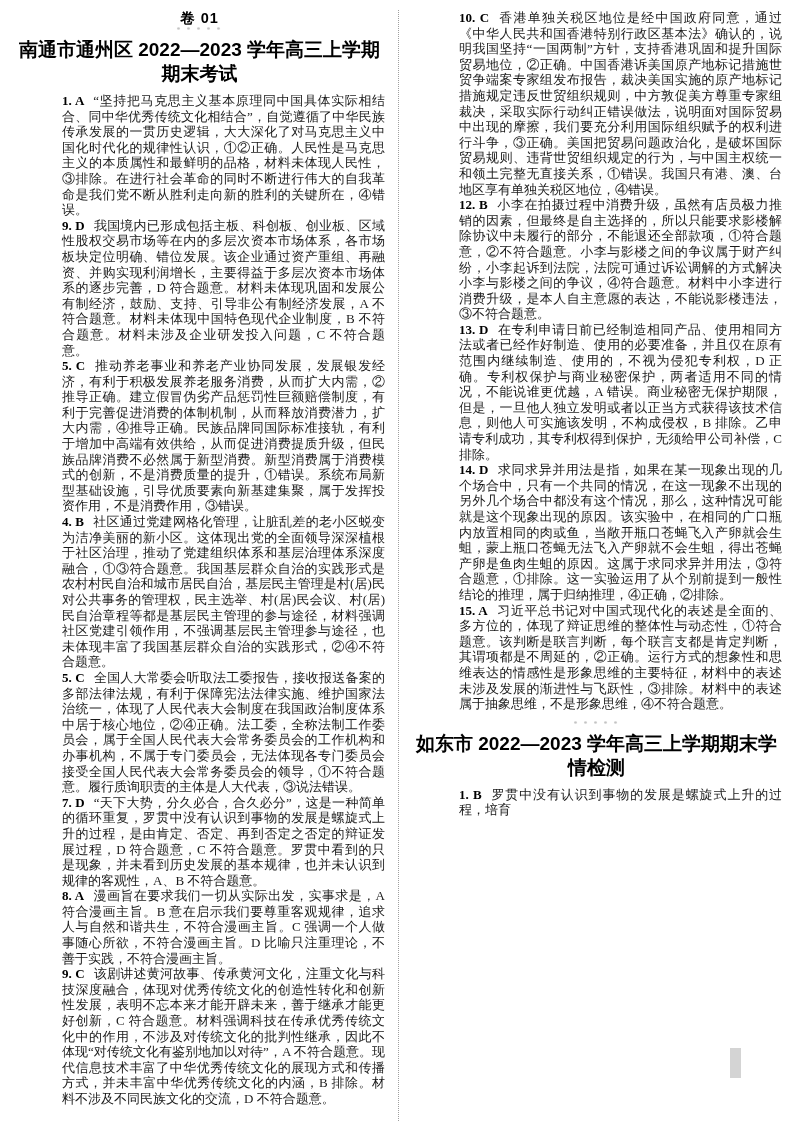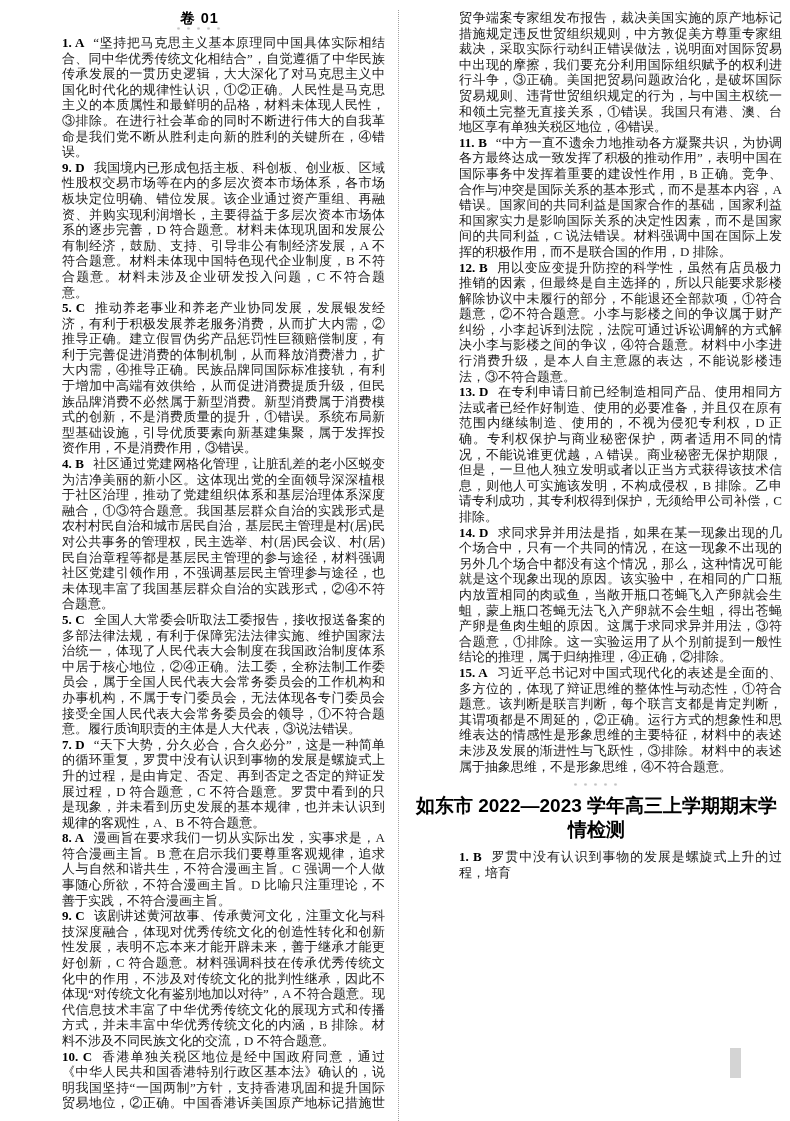--- a/index.html
+++ b/index.html
@@ -74,32 +74,32 @@
 </style>
 </head>
 <body>
 
 <div class="doc">
   <div class="flow">
 
     <section class="section-1">
       <div class="paper-label">卷 01</div>
       <div class="ornament">* * * * *</div>
+      <h1 class="paper-title">南通市通州区 2022—2023 学年高三上学期期末考试</h1>
       <div class="answers">
           <p class="ans"><b class="ans-label">1. A</b><span>“坚持把马克思主义基本原理同中国具体实际相结合、同中华优秀传统文化相结合”，自觉遵循了中华民族传承发展的一贯历史逻辑，大大深化了对马克思主义中国化时代化的规律性认识，①②正确。人民性是马克思主义的本质属性和最鲜明的品格，材料未体现人民性，③排除。在进行社会革命的同时不断进行伟大的自我革命是我们党不断从胜利走向新的胜利的关键所在，④错误。</span></p>
           <p class="ans"><b class="ans-label">9. D</b><span>我国境内已形成包括主板、科创板、创业板、区域性股权交易市场等在内的多层次资本市场体系，各市场板块定位明确、错位发展。该企业通过资产重组、再融资、并购实现利润增长，主要得益于多层次资本市场体系的逐步完善，D 符合题意。材料未体现巩固和发展公有制经济，鼓励、支持、引导非公有制经济发展，A 不符合题意。材料未体现中国特色现代企业制度，B 不符合题意。材料未涉及企业研发投入问题，C 不符合题意。</span></p>
           <p class="ans"><b class="ans-label">5. C</b><span>推动养老事业和养老产业协同发展，发展银发经济，有利于积极发展养老服务消费，从而扩大内需，②推导正确。建立假冒伪劣产品惩罚性巨额赔偿制度，有利于完善促进消费的体制机制，从而释放消费潜力，扩大内需，④推导正确。民族品牌同国际标准接轨，有利于增加中高端有效供给，从而促进消费提质升级，但民族品牌消费不必然属于新型消费。新型消费属于消费模式的创新，不是消费质量的提升，①错误。系统布局新型基础设施，引导优质要素向新基建集聚，属于发挥投资作用，不是消费作用，③错误。</span></p>
           <p class="ans"><b class="ans-label">4. B</b><span>社区通过党建网格化管理，让脏乱差的老小区蜕变为洁净美丽的新小区。这体现出党的全面领导深深植根于社区治理，推动了党建组织体系和基层治理体系深度融合，①③符合题意。我国基层群众自治的实践形式是农村村民自治和城市居民自治，基层民主管理是村(居)民对公共事务的管理权，民主选举、村(居)民会议、村(居)民自治章程等都是基层民主管理的参与途径，材料强调社区党建引领作用，不强调基层民主管理参与途径，也未体现丰富了我国基层群众自治的实践形式，②④不符合题意。</span></p>
           <p class="ans"><b class="ans-label">5. C</b><span>全国人大常委会听取法工委报告，接收报送备案的多部法律法规，有利于保障宪法法律实施、维护国家法治统一，体现了人民代表大会制度在我国政治制度体系中居于核心地位，②④正确。法工委，全称法制工作委员会，属于全国人民代表大会常务委员会的工作机构和办事机构，不属于专门委员会，无法体现各专门委员会接受全国人民代表大会常务委员会的领导，①不符合题意。履行质询职责的主体是人大代表，③说法错误。</span></p>
           <p class="ans"><b class="ans-label">7. D</b><span>“天下大势，分久必合，合久必分”，这是一种简单的循环重复，罗贯中没有认识到事物的发展是螺旋式上升的过程，是由肯定、否定、再到否定之否定的辩证发展过程，D 符合题意，C 不符合题意。罗贯中看到的只是现象，并未看到历史发展的基本规律，也并未认识到规律的客观性，A、B 不符合题意。</span></p>
           <p class="ans"><b class="ans-label">8. A</b><span>漫画旨在要求我们一切从实际出发，实事求是，A 符合漫画主旨。B 意在启示我们要尊重客观规律，追求人与自然和谐共生，不符合漫画主旨。C 强调一个人做事随心所欲，不符合漫画主旨。D 比喻只注重理论，不善于实践，不符合漫画主旨。</span></p>
           <p class="ans"><b class="ans-label">9. C</b><span>该剧讲述黄河故事、传承黄河文化，注重文化与科技深度融合，体现对优秀传统文化的创造性转化和创新性发展，表明不忘本来才能开辟未来，善于继承才能更好创新，C 符合题意。材料强调科技在传承优秀传统文化中的作用，不涉及对传统文化的批判性继承，因此不体现“对传统文化有鉴别地加以对待”，A 不符合题意。现代信息技术丰富了中华优秀传统文化的展现方式和传播方式，并未丰富中华优秀传统文化的内涵，B 排除。材料不涉及不同民族文化的交流，D 不符合题意。</span></p>
           <p class="ans"><b class="ans-label">10. C</b><span>香港单独关税区地位是经中国政府同意，通过《中华人民共和国香港特别行政区基本法》确认的，说明我国坚持“一国两制”方针，支持香港巩固和提升国际贸易地位，②正确。中国香港诉美国原产地标记措施世贸争端案专家组发布报告，裁决美国实施的原产地标记措施规定违反世贸组织规则，中方敦促美方尊重专家组裁决，采取实际行动纠正错误做法，说明面对国际贸易中出现的摩擦，我们要充分利用国际组织赋予的权利进行斗争，③正确。美国把贸易问题政治化，是破坏国际贸易规则、违背世贸组织规定的行为，与中国主权统一和领土完整无直接关系，①错误。我国只有港、澳、台地区享有单独关税区地位，④错误。</span></p>
-          <p class="ans"><b class="ans-label">11. B</b><span>“中方一直不遗余力地推动各方凝聚共识，为协调各方最终达成一致发挥了积极的推动作用”，表明中国在国际事务中发挥着重要的建设性作用，B 正确。竞争、合作与冲突是国际关系的基本形式，而不是基本内容，A 错误。国家间的共同利益是国家合作的基础，国家利益和国家实力是影响国际关系的决定性因素，而不是国家间的共同利益，C 说法错误。材料强调中国在国际上发挥的积极作用，而不是联合国的作用，D 排除。</span></p>
-          <p class="ans"><b class="ans-label">12. B</b><span>用以变应变提升防控的科学性，虽然有店员极力推销的因素，但最终是自主选择的，所以只能要求影楼解除协议中未履行的部分，不能退还全部款项，①符合题意，②不符合题意。小李与影楼之间的争议属于财产纠纷，小李起诉到法院，法院可通过诉讼调解的方式解决小李与影楼之间的争议，④符合题意。材料中小李进行消费升级，是本人自主意愿的表达，不能说影楼违法，③不符合题意。</span></p>
+          <p class="ans"><b class="ans-label">12. B</b><span>小李在拍摄过程中消费升级，虽然有店员极力推销的因素，但最终是自主选择的，所以只能要求影楼解除协议中未履行的部分，不能退还全部款项，①符合题意，②不符合题意。小李与影楼之间的争议属于财产纠纷，小李起诉到法院，法院可通过诉讼调解的方式解决小李与影楼之间的争议，④符合题意。材料中小李进行消费升级，是本人自主意愿的表达，不能说影楼违法，③不符合题意。</span></p>
           <p class="ans"><b class="ans-label">13. D</b><span>在专利申请日前已经制造相同产品、使用相同方法或者已经作好制造、使用的必要准备，并且仅在原有范围内继续制造、使用的，不视为侵犯专利权，D 正确。专利权保护与商业秘密保护，两者适用不同的情况，不能说谁更优越，A 错误。商业秘密无保护期限，但是，一旦他人独立发明或者以正当方式获得该技术信息，则他人可实施该发明，不构成侵权，B 排除。乙申请专利成功，其专利权得到保护，无须给甲公司补偿，C 排除。</span></p>
           <p class="ans"><b class="ans-label">14. D</b><span>求同求异并用法是指，如果在某一现象出现的几个场合中，只有一个共同的情况，在这一现象不出现的另外几个场合中都没有这个情况，那么，这种情况可能就是这个现象出现的原因。该实验中，在相同的广口瓶内放置相同的肉或鱼，当敞开瓶口苍蝇飞入产卵就会生蛆，蒙上瓶口苍蝇无法飞入产卵就不会生蛆，得出苍蝇产卵是鱼肉生蛆的原因。这属于求同求异并用法，③符合题意，①排除。这一实验运用了从个别前提到一般性结论的推理，属于归纳推理，④正确，②排除。</span></p>
           <p class="ans"><b class="ans-label">15. A</b><span>习近平总书记对中国式现代化的表述是全面的、多方位的，体现了辩证思维的整体性与动态性，①符合题意。该判断是联言判断，每个联言支都是肯定判断，其谓项都是不周延的，②正确。运行方式的想象性和思维表达的情感性是形象思维的主要特征，材料中的表述未涉及发展的渐进性与飞跃性，③排除。材料中的表述属于抽象思维，不是形象思维，④不符合题意。</span></p>
         </div>
     </section>
 
     <section class="section-2">
       <div class="ornament">* * * * *</div>
       <h1 class="paper-title">如东市 2022—2023 学年高三上学期期末学情检测</h1>
       <div class="answers">

